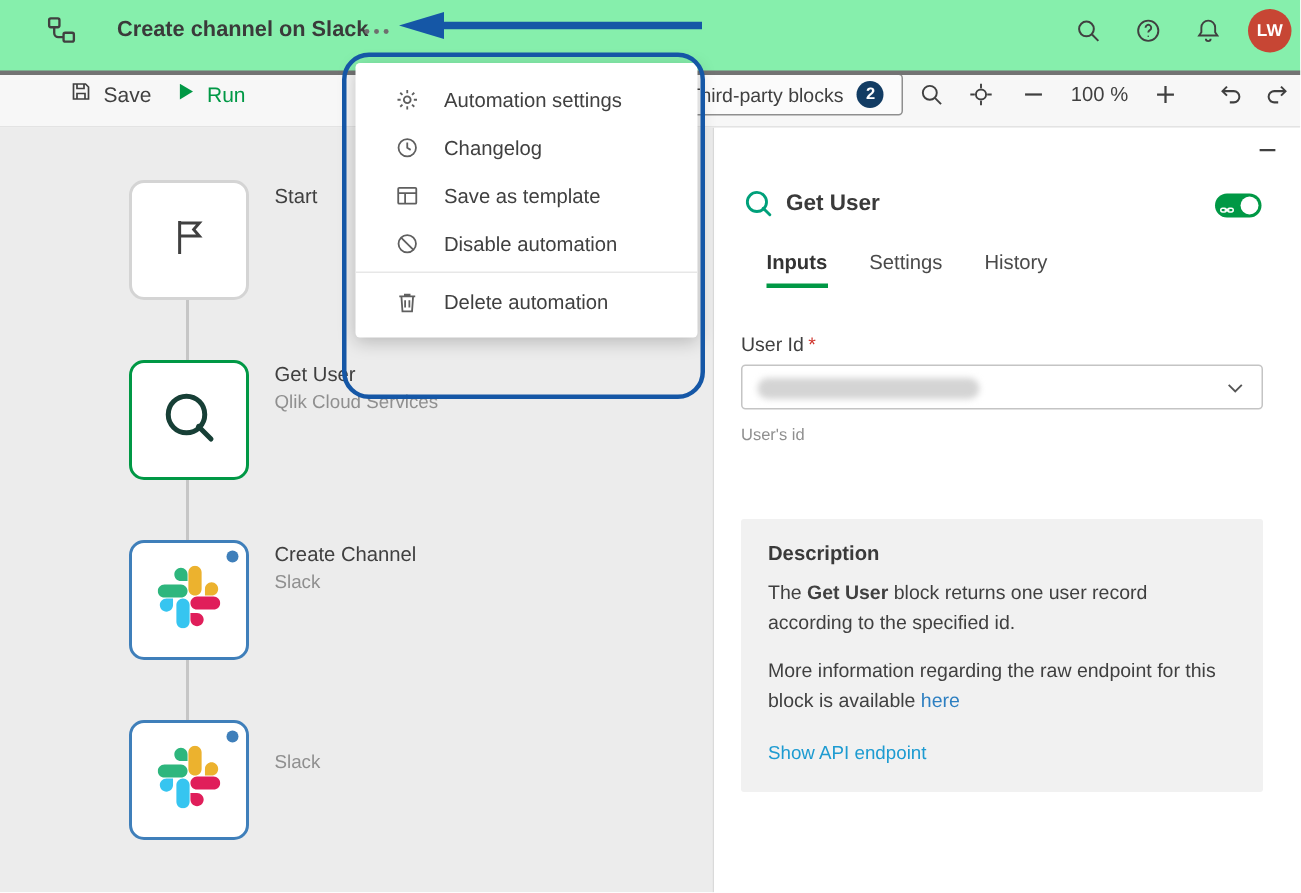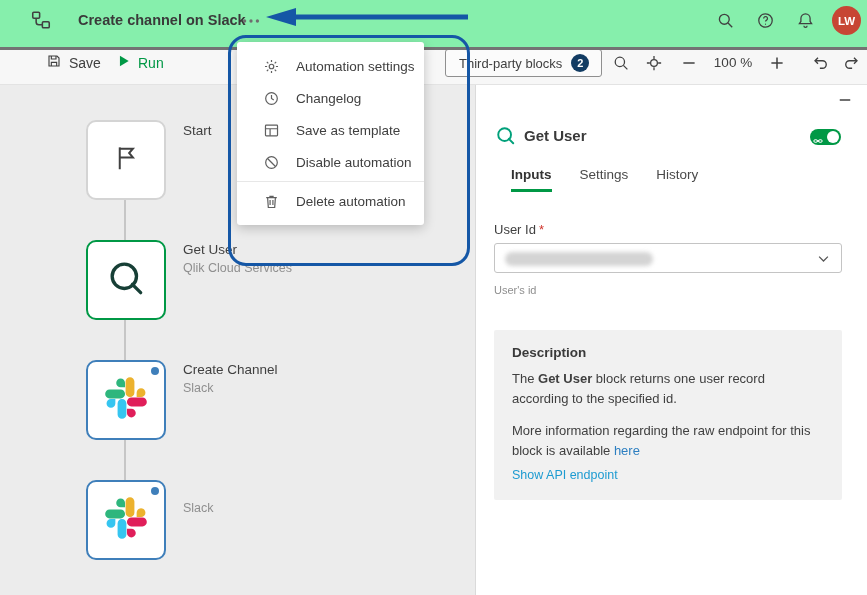--- a/index.html
+++ b/index.html
@@ -36,21 +36,21 @@
   .b-start{top:35px;border:2px solid #d4d4d4}
   .b-getuser{top:155px;border:2px solid #009845}
   .b-slack1{top:275px;border:2px solid #3f7fba}
   .b-slack2{top:395px;border:2px solid #3f7fba}
   .block-dot{position:absolute;top:5px;right:5px;width:8px;height:8px;border-radius:50%;background:#3f7fba}
   .block-label{position:absolute;left:183px;font-size:13.5px;color:#404040;white-space:nowrap}
   .block-sub{position:absolute;left:183px;font-size:12.5px;color:#8f8f8f;white-space:nowrap}
   .lb1{top:38px}.lb2{top:157px}.lb2s{top:176px}.lb3{top:277px}.lb3s{top:296px}.lb4{top:397px}.lb4s{top:416px}
 
   
-  .context-menu{position:absolute;left:237px;top:42px;width:187px;background:#fff;border-radius:3px;
+  .context-menu{position:absolute;left:237px;top:42px;width:228px;background:#fff;border-radius:3px;
                 box-shadow:0 3px 12px rgba(0,0,0,.22);padding:8px 0;z-index:30}
   .menu-item{height:32px;display:flex;align-items:center;padding-left:26px;gap:16px;font-size:13.5px;color:#404040;cursor:pointer}
   .menu-icon{width:17px;height:17px;color:#5f5f5f;flex:none}
   .menu-divider{height:1px;background:#e7e7e7;margin:3px 0}
 
   
   .annotation-ring{position:absolute;left:228px;top:35px;width:242px;height:231px;border:3px solid #1557a6;border-radius:18px;z-index:32;pointer-events:none}
   .annotation-arrow{position:absolute;left:256px;top:4px;width:214px;height:26px;z-index:33;pointer-events:none}
 
   
@@ -63,27 +63,27 @@
   .toggle-link-icon{position:absolute;left:3px;top:3px;width:10px;height:10px;color:#fff}
   .panel-tabs{position:absolute;left:35px;top:82px;display:flex;gap:28px}
   .tab{font-size:13.5px;color:#4a4a4a;padding-bottom:7px;cursor:pointer}
   .tab.active{font-weight:700;color:#333;border-bottom:3px solid #009845}
   .field-label{position:absolute;left:18px;top:137px;font-size:13px;color:#404040}
   .req{color:#d0342c;margin-left:3px}
   .field-input{position:absolute;left:18px;top:158px;width:348px;height:30px;background:#fff;border:1px solid #c4c4c4;border-radius:3px;cursor:text}
   .redacted{position:absolute;left:10px;top:8px;width:148px;height:14px;border-radius:7px;background:#d4d4d4;filter:blur(2px)}
   .input-chevron{position:absolute;right:10px;top:7px;width:15px;height:15px;color:#555}
   .field-help{position:absolute;left:18px;top:199px;font-size:11px;color:#8f8f8f}
-  .desc-box{position:absolute;left:18px;top:245px;width:348px;background:#f1f1f1;border-radius:2px;padding:15px 18px 17px}
+  .desc-box{position:absolute;left:18px;top:261px;width:348px;background:#f1f1f1;border-radius:2px;padding:15px 18px 17px}
   .desc-heading{font-size:13.5px;font-weight:700;color:#3a3a3a;margin-bottom:9px}
   .desc-p{font-size:13px;color:#404040;line-height:1.55}
   .desc-p + .desc-p{margin-top:12px}
   .desc-bold{font-weight:700}
   .desc-link{color:#2d7fc1;cursor:pointer}
-  .api-link{display:inline-block;margin-top:6px;font-size:12.5px;color:#1d9bd1;cursor:pointer;background:none;border:none;padding:0}
+  .api-link{display:inline-block;margin-top:17px;font-size:12.5px;color:#1d9bd1;cursor:pointer;background:none;border:none;padding:0}
 </style>
 </head>
 <body>
 
 <div class="app">
 
   <header class="topbar">
     <span class="logo-icon">
       <svg viewBox="0 0 24 24" width="22" height="22" fill="none" stroke="currentColor" stroke-width="1.7">
         <rect x="3" y="3.5" width="7.5" height="6.5" rx="1.2"></rect>

